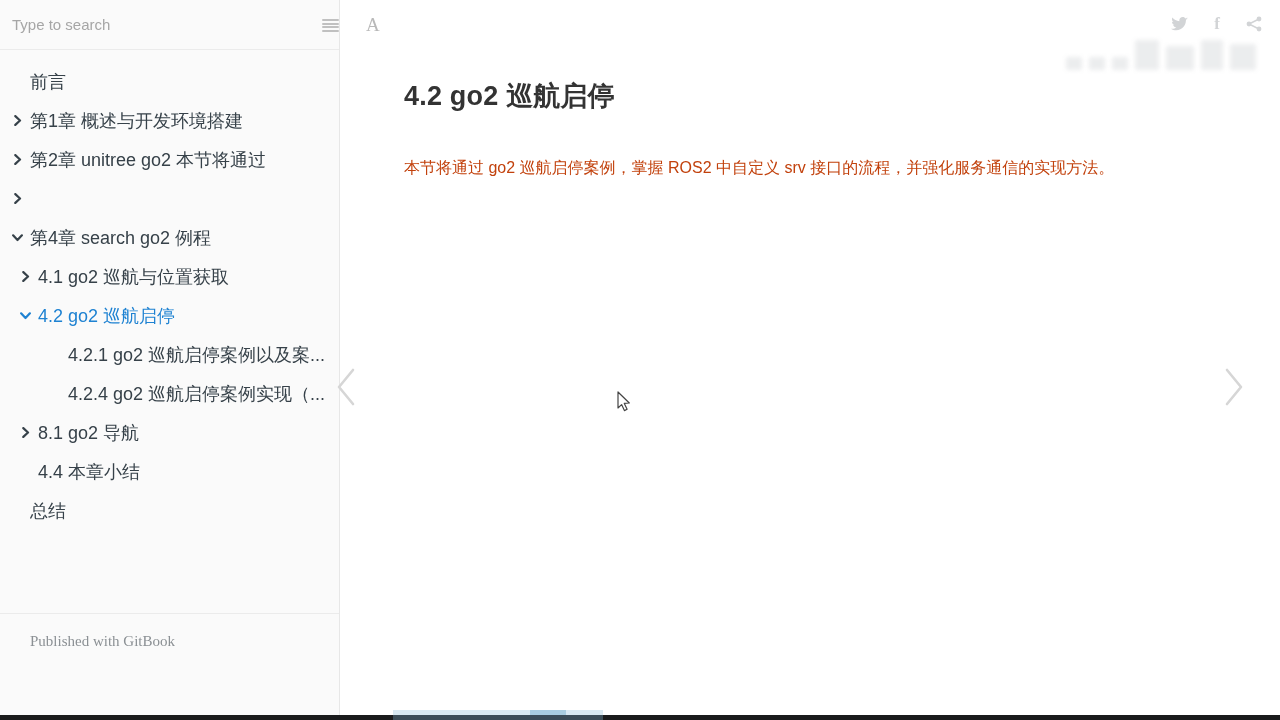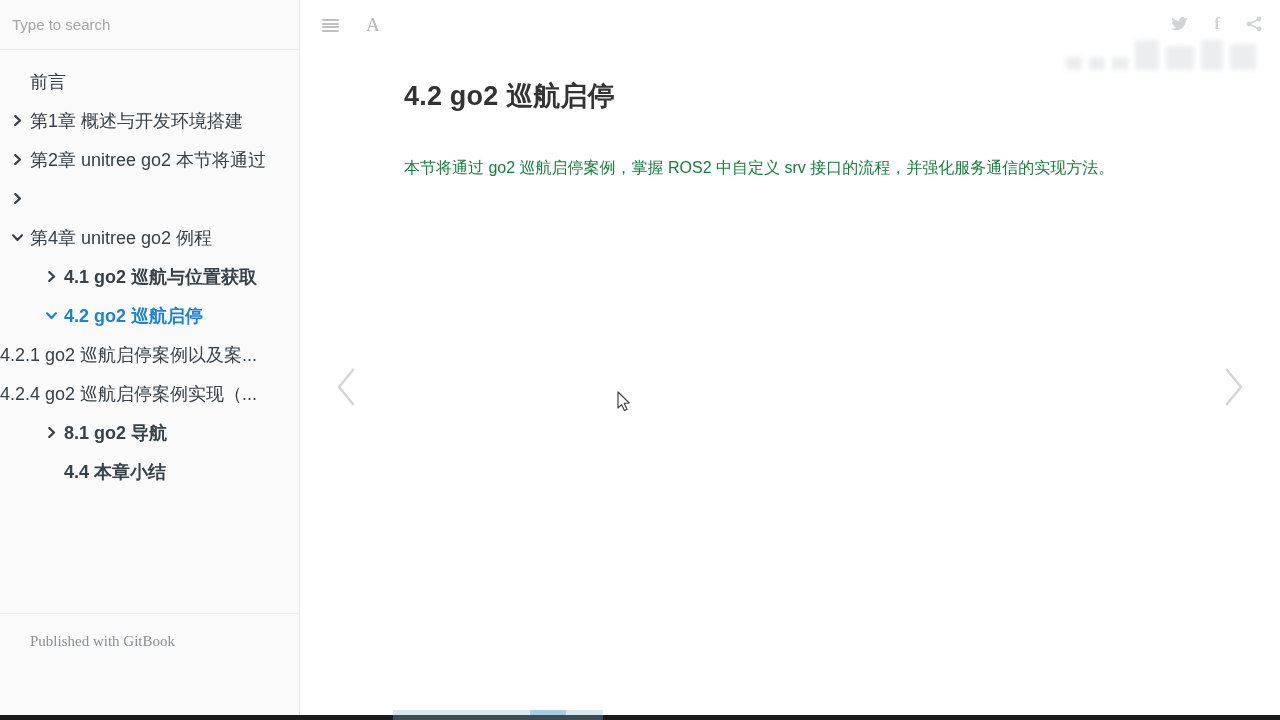--- a/index.html
+++ b/index.html
@@ -6,34 +6,34 @@
   html, body { width: 1280px; height: 720px; overflow: hidden; }
   body {
     font-family: "Liberation Sans", "DejaVu Sans", sans-serif;
     background: #ffffff;
     position: relative;
   }
   .screen { position: absolute; left: 0; top: 0; width: 1280px; height: 720px; }
 
   
   .sidebar {
-    position: absolute; left: 0; top: 0; width: 300px; height: 716px;
+    position: absolute; left: 0; top: 0; width: 340px; height: 716px;
     background: #fafafa; border-right: 1px solid #e7e7e7;
   }
   .search-box { height: 50px; padding: 0 12px; display: flex; align-items: center; border-bottom: 1px solid #ebebeb; }
   .search-box input {
     width: 100%; border: none; outline: none; background: transparent;
     font-size: 15px; color: #333; font-family: "Liberation Sans", "DejaVu Sans", sans-serif;
   }
   .search-box input::placeholder { color: #a6a6a6; }
   .nav { padding-top: 12px; }
   .item { display: flex; align-items: center; height: 39px; font-size: 18px; color: #364149; cursor: pointer; white-space: nowrap; overflow: hidden; }
   .item.lv1 { padding-left: 12px; }
-  .item.lv2 { padding-left: 46px; font-weight: bold; }
-  .item.lv3 { }
+  .item.lv2 { padding-left: 20px; }
+  .item.lv3 { padding-left: 68px; }
   .chevwrap { width: 18px; min-width: 18px; display: inline-flex; align-items: center; color: #364149; }
   .spacer { width: 18px; min-width: 18px; }
   .item.active, .item.active .chevwrap { color: #1e82d2; }
   .lbl { overflow: hidden; text-overflow: ellipsis; }
   .sidebar-footer {
     position: absolute; left: 0; top: 613px; width: 100%;
     border-top: 1px solid #ebebeb; padding: 18px 0 0 30px; font-family: Liberation Serif, serif;
   }
   .sidebar-footer span { font-size: 15px; color: #8b9094; cursor: pointer; }
 
@@ -53,21 +53,21 @@
   .watermark { position: absolute; left: 1066px; top: 28px; width: 200px; height: 42px;
     display: flex; align-items: flex-end; gap: 7px; filter: blur(2px); opacity: 0.5; pointer-events: none; }
   .watermark b { display: block; background: #d9dcde; border-radius: 2px; }
   .wm1 { width: 16px; height: 13px; } .wm2 { width: 16px; height: 13px; } .wm3 { width: 16px; height: 13px; }
   .wm4 { width: 24px; height: 30px; } .wm5 { width: 28px; height: 24px; }
   .wm6 { width: 22px; height: 30px; } .wm7 { width: 26px; height: 26px; }
 
   
   .article { position: absolute; left: 404px; top: 78px; width: 770px; }
   .article h1 { font-size: 27px; font-weight: 700; color: #333333; letter-spacing: 0.2px; }
-  .article p { margin-top: 40px; font-size: 16px; color: #15803d; line-height: 1.7; }
+  .article p { margin-top: 40px; font-size: 16px; color: #c2410c; line-height: 1.7; }
 
   
   .nav-arrow { position: absolute; top: 366px; width: 24px; height: 42px; color: #d6d6d6; cursor: pointer; }
   .nav-prev { left: 334px; }
   .nav-next { left: 1222px; }
 
   
   .blue-strip { position: absolute; left: 393px; top: 710px; width: 210px; height: 6px; background: #d9e9f2; }
   .blue-strip .dot { position: absolute; left: 137px; top: 0; width: 36px; height: 6px; background: #a9cde0; }
   .bottom-bar { position: absolute; left: 0; top: 715px; width: 1280px; height: 5px; background: #1a1b1c; }
@@ -112,21 +112,21 @@
               <polyline points="3,1 7.3,5 3,9" fill="none" stroke="currentColor" stroke-width="2" stroke-linecap="round" stroke-linejoin="round"></polyline>
             </svg>
           </span>
         </div>
         <div class="item lv1">
           <span class="chevwrap">
             <svg width="11" height="11" viewBox="0 0 10 10">
               <polyline points="1,3 5,7.3 9,3" fill="none" stroke="currentColor" stroke-width="2" stroke-linecap="round" stroke-linejoin="round"></polyline>
             </svg>
           </span>
-          <span class="lbl">第4章 unitree go2 例程</span>
+          <span class="lbl">第4章 search go2 例程</span>
         </div>
         <div class="item lv2">
           <span class="chevwrap">
             <svg width="11" height="11" viewBox="0 0 10 10">
               <polyline points="3,1 7.3,5 3,9" fill="none" stroke="currentColor" stroke-width="2" stroke-linecap="round" stroke-linejoin="round"></polyline>
             </svg>
           </span>
           <span class="lbl">4.1 go2 巡航与位置获取</span>
         </div>
         <div class="item lv2 active">
@@ -147,20 +147,24 @@
           <span class="chevwrap">
             <svg width="11" height="11" viewBox="0 0 10 10">
               <polyline points="3,1 7.3,5 3,9" fill="none" stroke="currentColor" stroke-width="2" stroke-linecap="round" stroke-linejoin="round"></polyline>
             </svg>
           </span>
           <span class="lbl">8.1 go2 导航</span>
         </div>
         <div class="item lv2">
           <span class="spacer"></span>
           <span class="lbl">4.4 本章小结</span>
+        </div>
+        <div class="item lv1">
+          <span class="spacer"></span>
+          <span class="lbl">总结</span>
         </div>
       </nav>
     <div class="sidebar-footer">
       <span>Published with GitBook</span>
     </div>
   </aside>
 
   <span class="hamburger">
       <i></i>
       <i></i>

